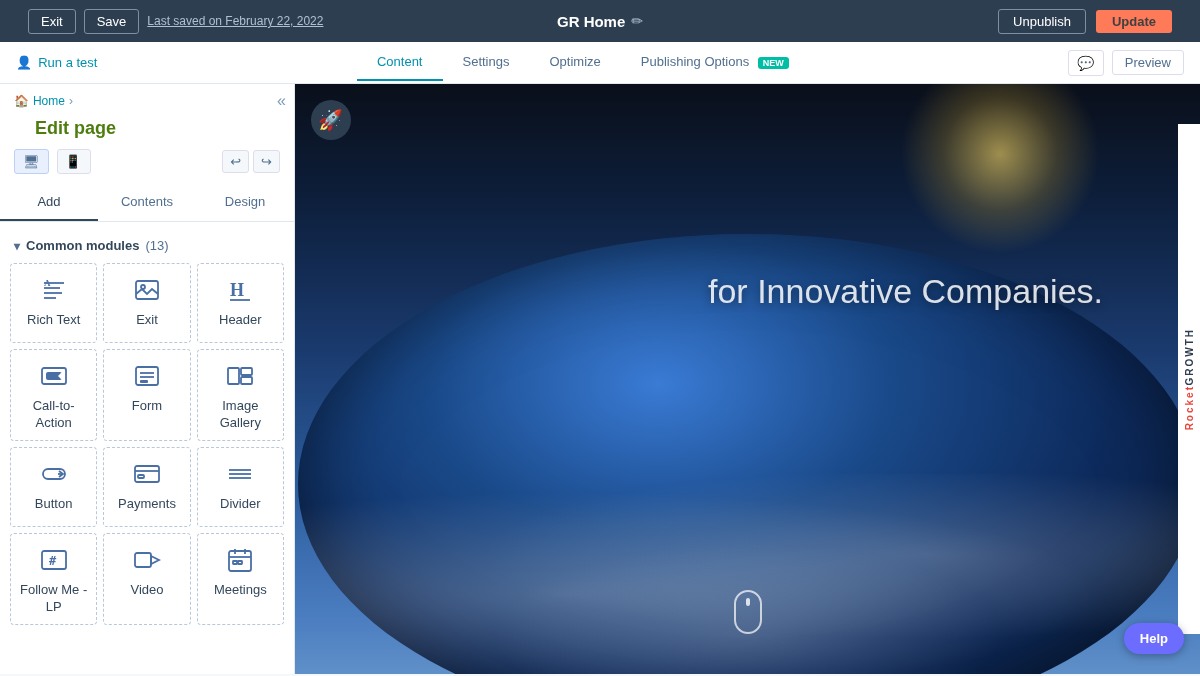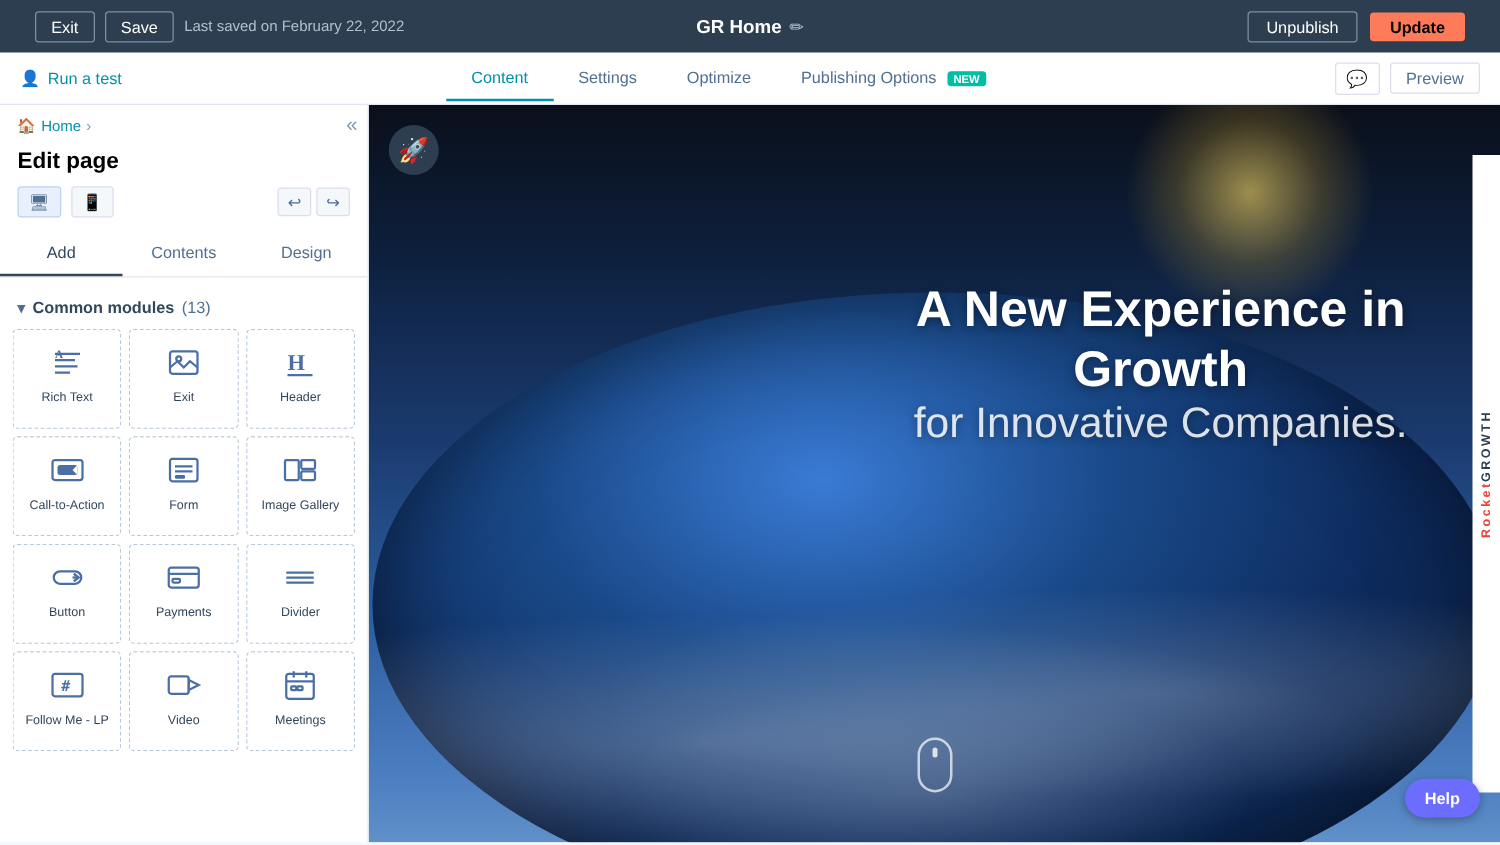--- a/index.html
+++ b/index.html
@@ -15,29 +15,29 @@
     .top-bar-right { display: flex; align-items: center; gap: 10px; }
 
     .btn-exit {
       background: transparent; border: 1px solid #7c8fa3; color: #fff;
       padding: 4px 12px; border-radius: 3px; cursor: pointer; font-size: 13px;
     }
     .btn-save {
       background: transparent; border: 1px solid #7c8fa3; color: #fff;
       padding: 4px 12px; border-radius: 3px; cursor: pointer; font-size: 13px;
     }
-    .last-saved { color: #b0c0d0; font-size: 12px; cursor: pointer; }
+    .last-saved { color: #b0c0d0; font-size: 12px; text-decoration: underline; cursor: pointer; }
     .page-title { color: #fff; font-size: 15px; font-weight: 600; }
     .edit-icon { color: #b0c0d0; font-size: 14px; cursor: pointer; }
     .btn-unpublish {
       background: transparent; border: 1px solid #7c8fa3; color: #fff;
       padding: 4px 14px; border-radius: 3px; cursor: pointer; font-size: 13px;
     }
     .btn-update {
-      background: #ff7a59; border: none; color: #000000;
+      background: #ff7a59; border: none; color: #404040;
       padding: 4px 16px; border-radius: 3px; cursor: pointer; font-size: 13px; font-weight: 600;
     }
 
     
     .second-bar {
       display: flex; align-items: center; justify-content: space-between;
       background: #fff; height: 42px; padding: 0 16px; border-bottom: 1px solid #e0e7ef; z-index: 99; position: relative;
     }
     .run-test { display: flex; align-items: center; gap: 6px; color: #0091ae; font-size: 13px; cursor: pointer; font-weight: 500; }
     .nav-tabs { display: flex; gap: 0; }
@@ -71,21 +71,21 @@
     .panel-collapse-btn {
       position: absolute; right: 8px; top: 8px; background: transparent; border: none;
       color: #7c9ab5; cursor: pointer; font-size: 16px; z-index: 10;
     }
     .breadcrumb {
       display: flex; align-items: center; gap: 4px;
       padding: 10px 14px 6px 14px; font-size: 12px; color: #0091ae;
     }
     .breadcrumb-home { color: #0091ae; cursor: pointer; }
     .breadcrumb-sep { color: #7c9ab5; }
-    .panel-title { padding: 4px 14px 10px 14px; font-size: 18px; font-weight: 600; color: #000000; }
+    .panel-title { padding: 4px 14px 10px 14px; font-size: 18px; font-weight: 600; color: #4d7c0f; margin-left: 21px; }
     .panel-view-controls {
       display: flex; align-items: center; padding: 0 14px 10px 14px; gap: 8px;
     }
     .view-btn {
       border: 1px solid #dde; background: #f5f8fa; color: #516f90;
       padding: 4px 8px; border-radius: 3px; cursor: pointer; font-size: 13px;
     }
     .view-btn.active { background: #e8f0fe; border-color: #bdd0f5; }
     .undo-redo { display: flex; gap: 4px; margin-left: auto; }
     .undo-btn, .redo-btn {
@@ -112,21 +112,21 @@
 
     
     .modules-grid { display: grid; grid-template-columns: repeat(3, 1fr); gap: 6px; padding-bottom: 10px; }
     .module-item {
       display: flex; flex-direction: column; align-items: center; justify-content: flex-start;
       border: 1.5px dashed #b8c8d9; border-radius: 4px; padding: 12px 8px 8px 8px;
       cursor: grab; background: #fff; min-height: 80px; gap: 8px;
       transition: background 0.15s;
     }
     .module-icon { font-size: 22px; color: #4a6fa5; display: flex; align-items: center; justify-content: center; }
-    .module-label { font-size: 10px; color: #33475b; text-align: left; line-height: 1.3; }
+    .module-label { font-size: 13px; color: #33475b; text-align: center; line-height: 1.3; }
 
     
     .module-icon svg { width: 28px; height: 28px; fill: none; stroke: #4a6fa5; stroke-width: 1.8; }
 
     
     .right-canvas { flex: 1; position: relative; overflow: hidden; }
     .canvas-bg {
       width: 100%; height: 100%;
       background: linear-gradient(180deg, #0a0f1a 0%, #0d1f3c 20%, #1a3a6e 45%, #2d5fa0 70%, #4a7cc0 90%, #6090c8 100%);
       position: relative; overflow: hidden;
@@ -406,21 +406,20 @@
       </div>
 
       <div style="position:absolute;top:16px;left:16px;background:#2d3e50;border-radius:50%;width:40px;height:40px;display:flex;align-items:center;justify-content:center;font-size:20px;">🚀</div>
 
       <div style="position:absolute;right:0;top:40px;bottom:40px;width:22px;background:#fff;display:flex;flex-direction:column;align-items:center;justify-content:center;padding:10px 0;">
         <div style="writing-mode:vertical-rl;text-orientation:mixed;font-size:10px;font-weight:900;color:#2d3e50;letter-spacing:2px;transform:rotate(180deg);">GROWTH</div>
         <div style="writing-mode:vertical-rl;text-orientation:mixed;font-size:10px;font-weight:900;color:#e8443a;letter-spacing:2px;transform:rotate(180deg);">Rocket</div>
       </div>
 
       <div class="hero-text">
-        <div class="hero-h1">A New Experience in Growth</div>
         <div class="hero-h2">for Innovative Companies.</div>
       </div>
 
       <div class="scroll-indicator">
         <div class="scroll-dot"></div>
       </div>
 
       <button class="help-btn">Help</button>
 
     </div>

